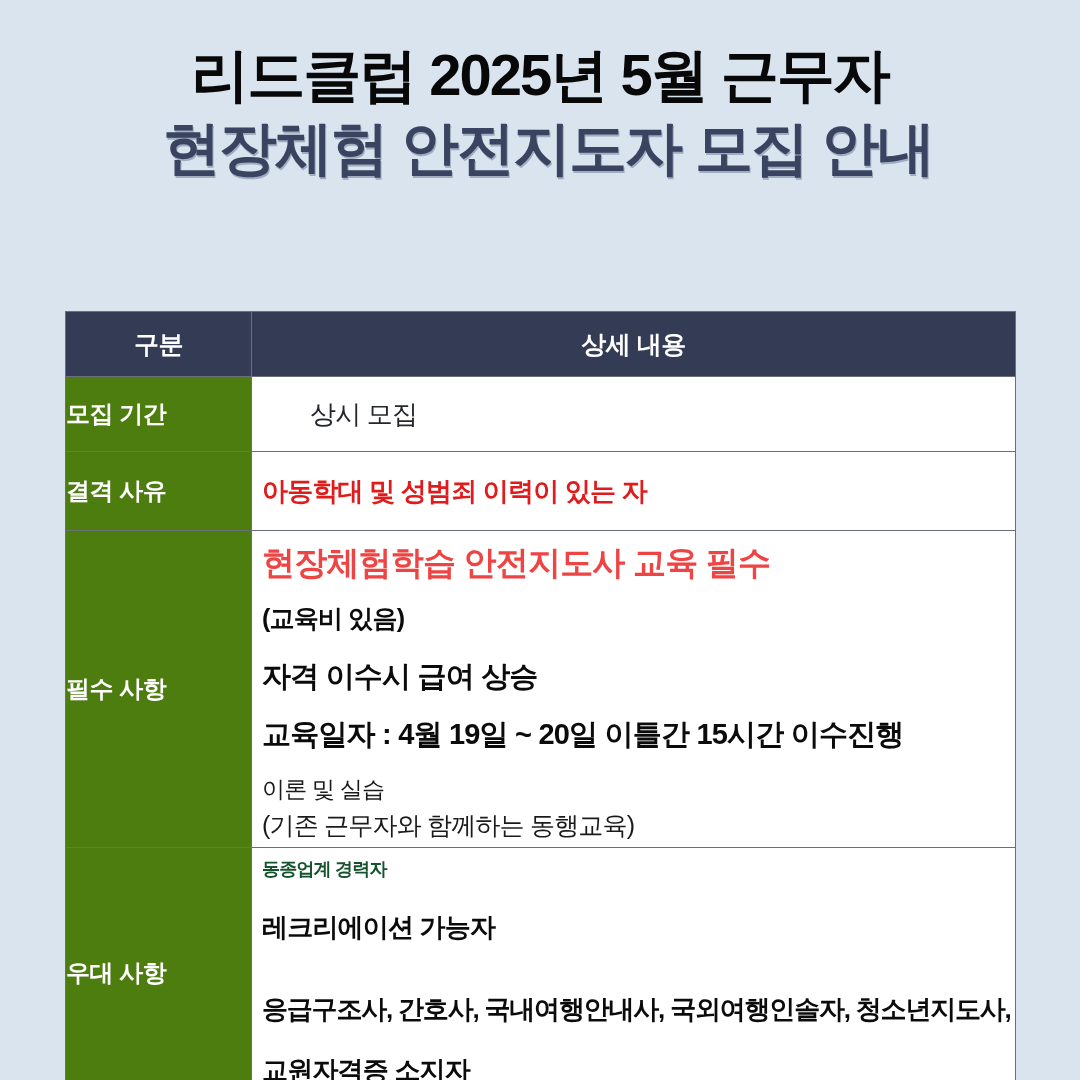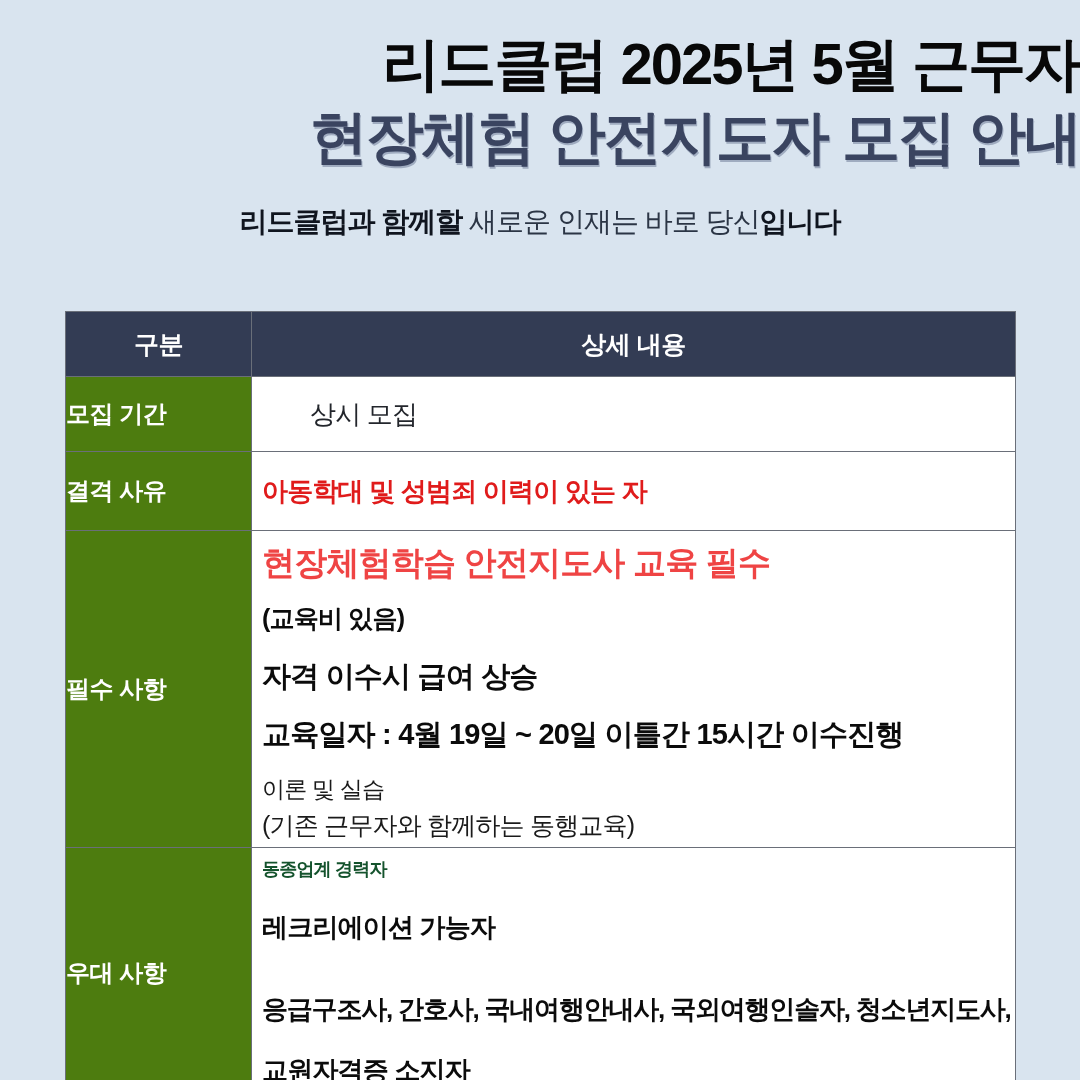--- a/index.html
+++ b/index.html
@@ -19,22 +19,22 @@
   .poster {
     position: relative;
     width: 1080px;
     height: 1080px;
     box-sizing: border-box;
     background: #d9e4ef;
   }
 
   
   .title-block {
-    padding-top: 30px;
-    text-align: right;
+    padding-top: 41px;
+    text-align: center;
   }
   .title-line-1 {
     font-size: 58px;
     font-weight: 700;
     letter-spacing: -2px;
     color: #080808;
     line-height: 1.16;
     white-space: nowrap;
   }
   .title-line-2 {
@@ -212,23 +212,20 @@
 </head>
 <body>
 
 <div class="poster">
 
   <div class="title-block">
     <div class="title-line-1">리드클럽 2025년 5월 근무자</div>
     <div class="title-line-2">현장체험 안전지도자 모집 안내</div>
   </div>
 
-  <div class="subtitle">
-    <span class="sub-strong">리드클럽과 함께할</span><span> </span><span class="sub-light">새로운 인재는 바로 당신</span><span class="sub-strong">입니다</span>
-  </div>
 
   <div class="table-wrap">
     <table class="info-table">
       <colgroup>
         <col class="c-label">
         <col class="c-value">
       </colgroup>
       <thead>
         <tr>
           <th>구분</th>

